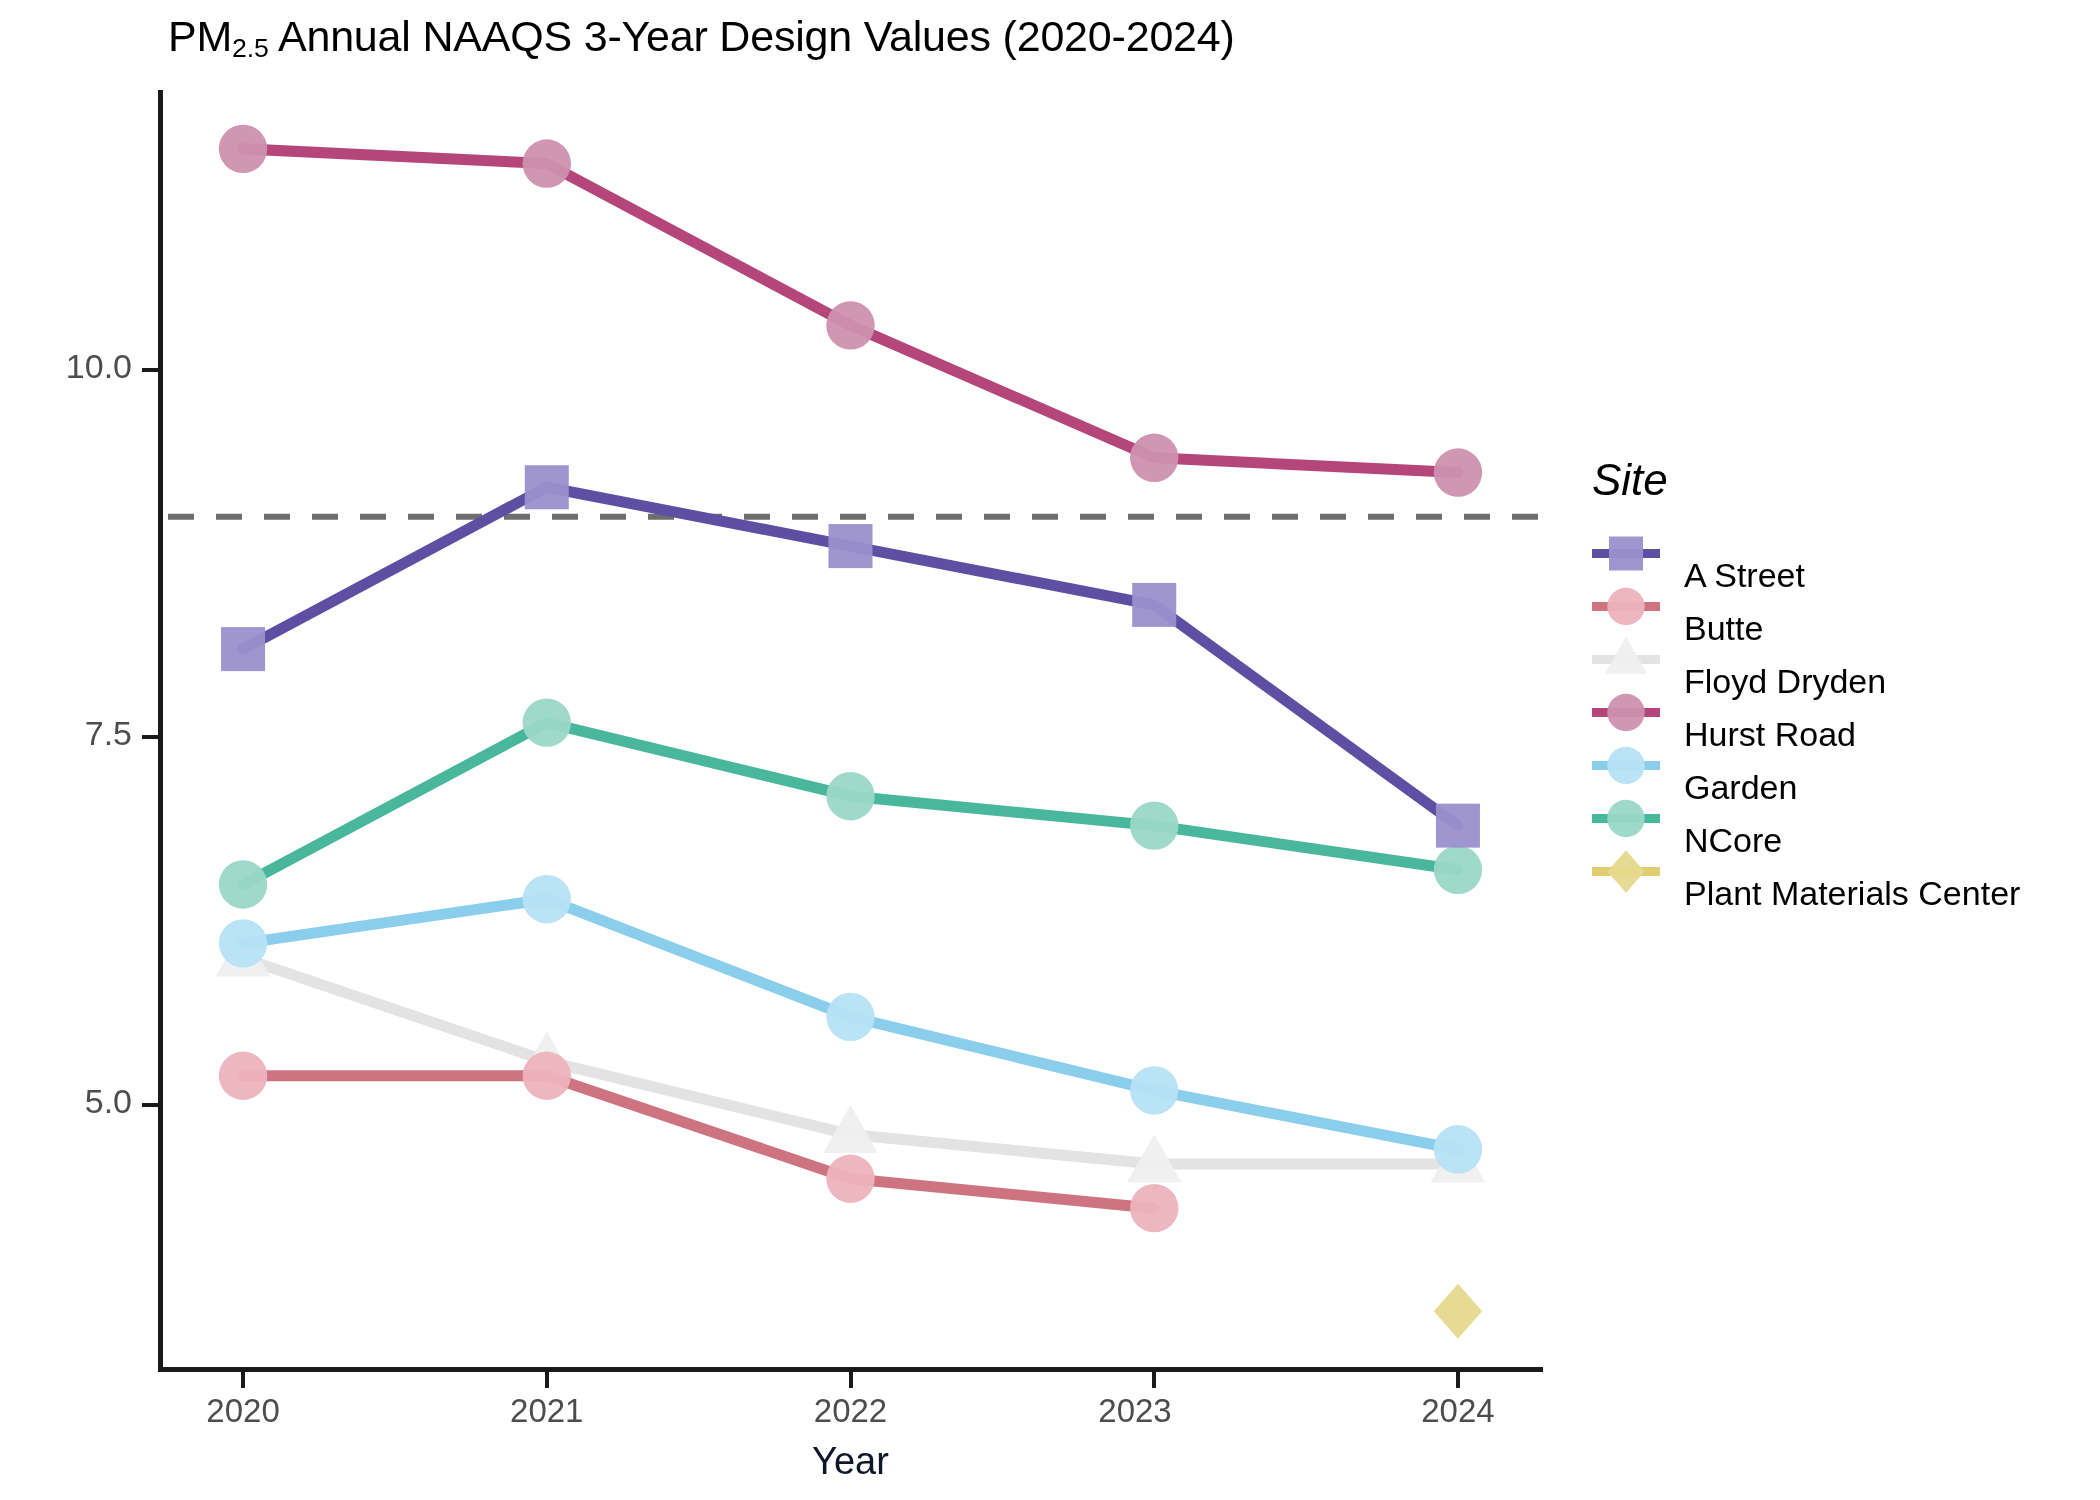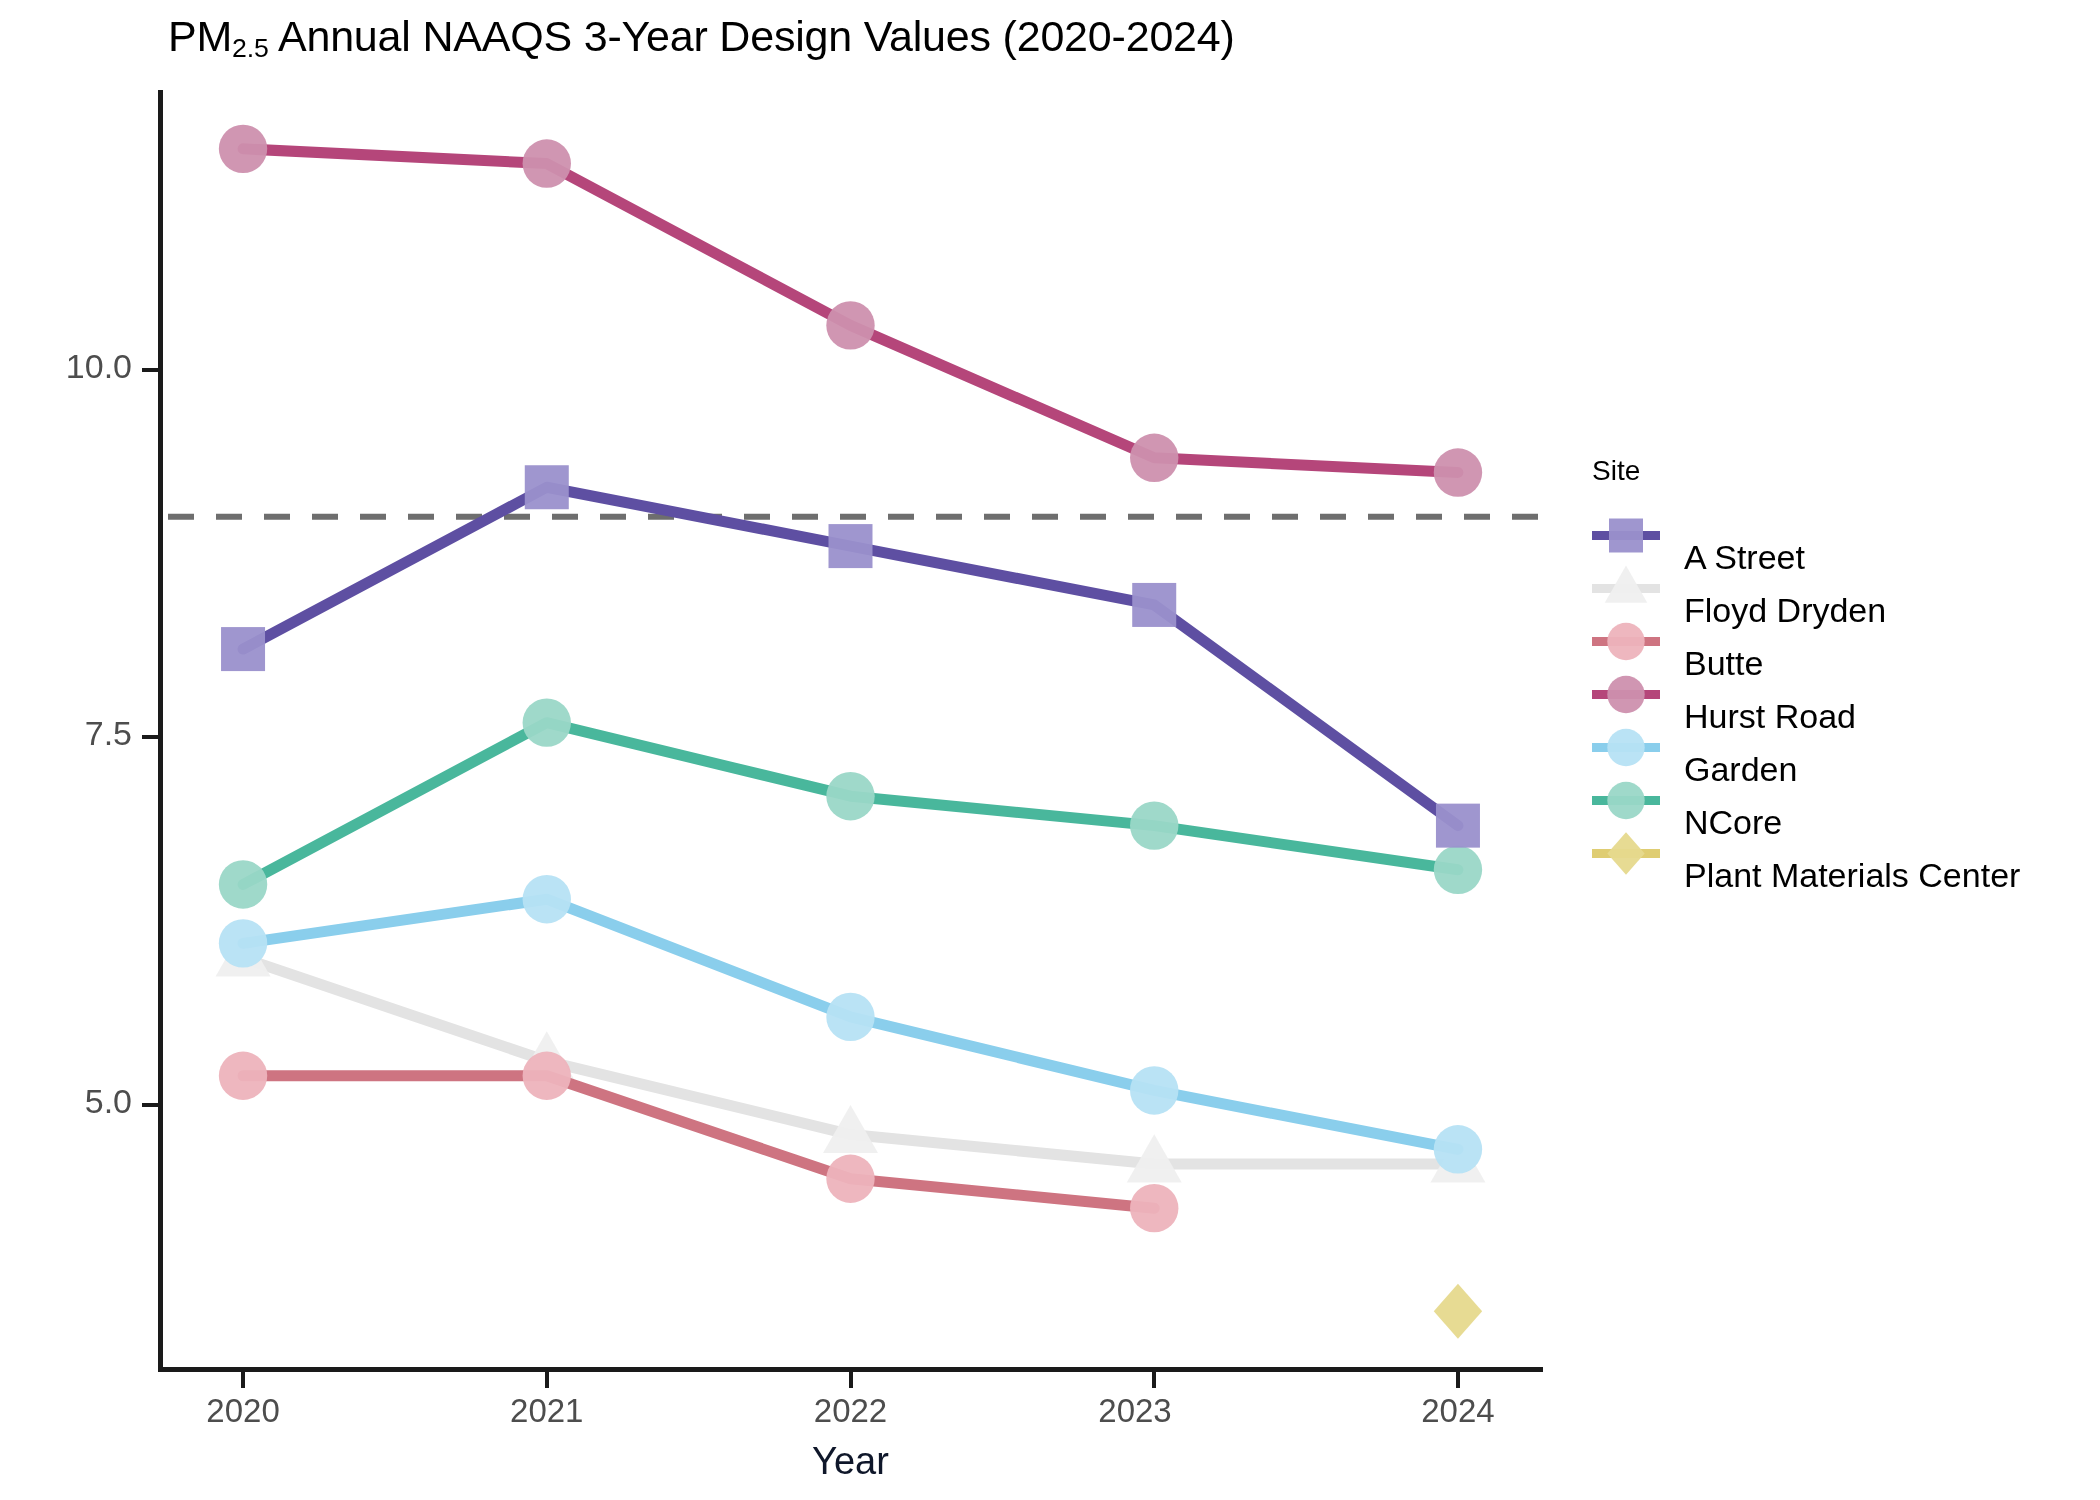--- a/index.html
+++ b/index.html
@@ -35,21 +35,21 @@
   }
   .x-axis-title{
     position:absolute;left:0px;top:1350px;width:1385px;text-align:center;
     font-size:38px;color:#0f172a;
   }
 
   #svg-layer{position:absolute;left:0;top:0;width:1388px;height:1300px;overflow:visible;}
 
   
   #legend{position:absolute;left:1590px;top:455px;width:480px;}
-  .legend-title{font-size:28px;color:#000000;margin:0 0 22px 2px;}
+  .legend-title{font-size:44px;color:#000000;margin:0 0 22px 2px;font-style:italic;}
   .legend-row{display:flex;align-items:center;height:53px;margin-bottom:0px;}
   .legend-key{position:relative;width:72px;height:53px;flex:0 0 72px;}
   .legend-key svg{position:absolute;left:0;top:0;}
   .legend-label{font-size:34px;color:#000000;margin-left:22px;white-space:nowrap;margin-top:44px;}
 </style>
 </head>
 <body>
 
 <div id="root">
 
@@ -146,38 +146,38 @@
             <svg width="72" height="53" viewBox="0 0 72 53">
               <line x1="2" y1="26.5" x2="70" y2="26.5" stroke="#5E4FA2" stroke-width="9"></line>
               <rect x="19" y="9.5" width="34" height="34" fill="#9A90CC" fill-opacity="0.95"></rect>
             </svg>
           </div>
           <div class="legend-label">A Street</div>
         </div>
         <div class="legend-row">
           <div class="legend-key">
             <svg width="72" height="53" viewBox="0 0 72 53">
+              <line x1="2" y1="26.5" x2="70" y2="26.5" stroke="#CE7481" stroke-width="9"></line>
+              <circle cx="36" cy="26.5" r="18.700000000000003" fill="#EDB3BC" fill-opacity="0.95"></circle>
+            </svg>
+          </div>
+          <div class="legend-label">Butte</div>
+        </div>
+        <div class="legend-row">
+          <div class="legend-key">
+            <svg width="72" height="53" viewBox="0 0 72 53">
               <line x1="2" y1="26.5" x2="70" y2="26.5" stroke="#E3E3E3" stroke-width="9"></line>
               <polygon points="36,3.549999999999997 14.75,40.729 57.25,40.729" fill="#EFEFEF" fill-opacity="0.95"></polygon>
             </svg>
           </div>
           <div class="legend-label">Floyd Dryden</div>
         </div>
         <div class="legend-row">
           <div class="legend-key">
             <svg width="72" height="53" viewBox="0 0 72 53">
-              <line x1="2" y1="26.5" x2="70" y2="26.5" stroke="#CE7481" stroke-width="9"></line>
-              <circle cx="36" cy="26.5" r="18.700000000000003" fill="#EDB3BC" fill-opacity="0.95"></circle>
-            </svg>
-          </div>
-          <div class="legend-label">Butte</div>
-        </div>
-        <div class="legend-row">
-          <div class="legend-key">
-            <svg width="72" height="53" viewBox="0 0 72 53">
               <line x1="2" y1="26.5" x2="70" y2="26.5" stroke="#B5467A" stroke-width="9"></line>
               <circle cx="36" cy="26.5" r="18.700000000000003" fill="#CE90AE" fill-opacity="0.95"></circle>
             </svg>
           </div>
           <div class="legend-label">Hurst Road</div>
         </div>
         <div class="legend-row">
           <div class="legend-key">
             <svg width="72" height="53" viewBox="0 0 72 53">
               <line x1="2" y1="26.5" x2="70" y2="26.5" stroke="#8ACEEC" stroke-width="9"></line>

